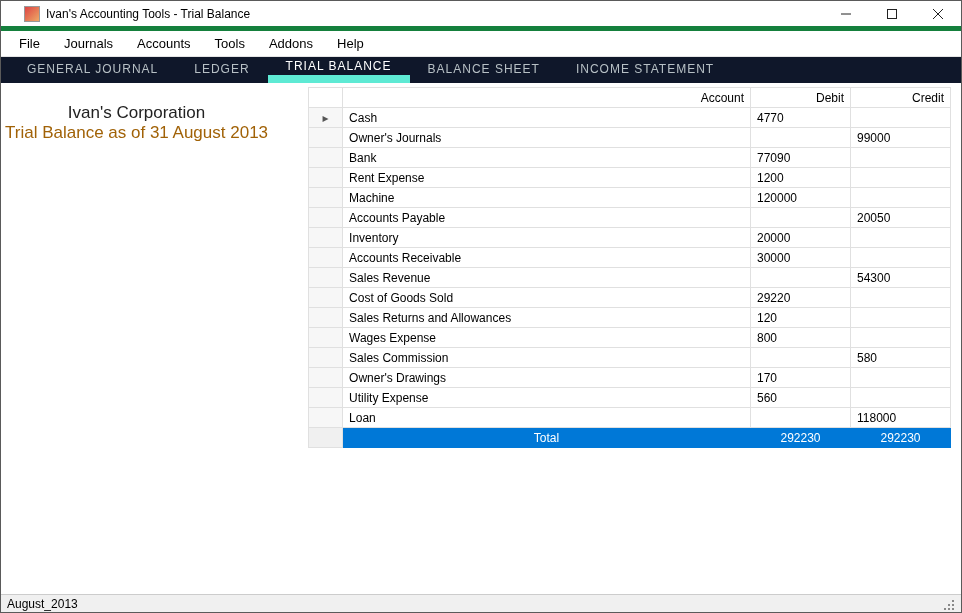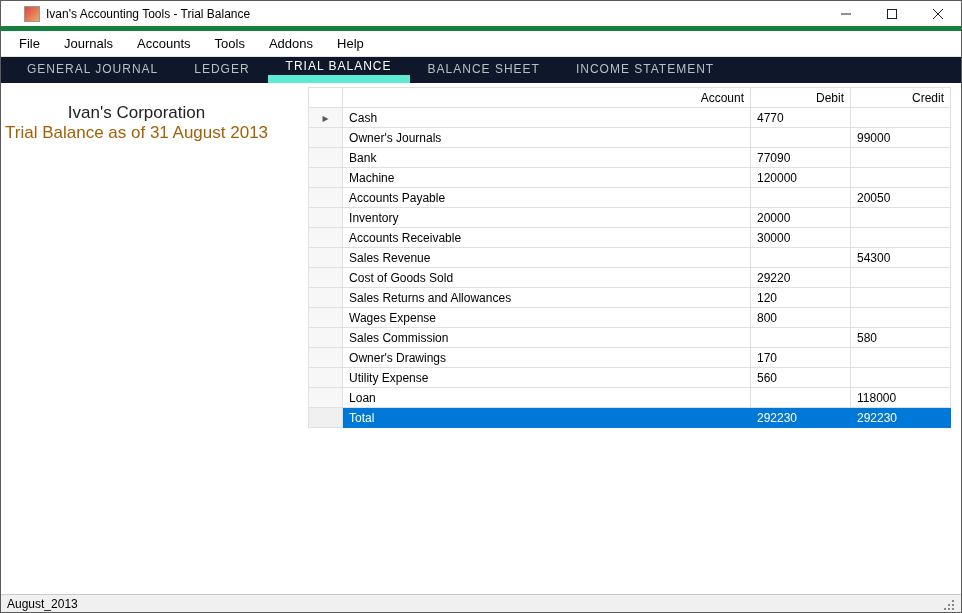--- a/index.html
+++ b/index.html
@@ -123,20 +123,21 @@
   th.num, td.num { text-align: left; }
   td.rowhdr, th.rowhdr {
     background: #f7f7f7;
     text-align: center;
     color: #555;
   }
   tr.total td {
     background: #0078d7;
     color: #fff;
     border-color: #0078d7;
+    text-align: center;
   }
   tr.total td.rowhdr {
     background: #f0f0f0;
     color: #555;
     border-color:#e0e0e0;
   }
   .statusbar {
     height: 18px;
     background: #f0f0f0;
     border-top: 1px solid #ccc;
@@ -236,20 +237,26 @@
               <td class="num">99000</td>
             </tr>
             <tr>
               <td class="rowhdr"></td>
               <td>Bank</td>
               <td class="num">77090</td>
               <td class="num"></td>
             </tr>
             <tr>
               <td class="rowhdr"></td>
+              <td>Rent Expense</td>
+              <td class="num">1200</td>
+              <td class="num"></td>
+            </tr>
+            <tr>
+              <td class="rowhdr"></td>
               <td>Machine</td>
               <td class="num">120000</td>
               <td class="num"></td>
             </tr>
             <tr>
               <td class="rowhdr"></td>
               <td>Accounts Payable</td>
               <td class="num"></td>
               <td class="num">20050</td>
             </tr>

